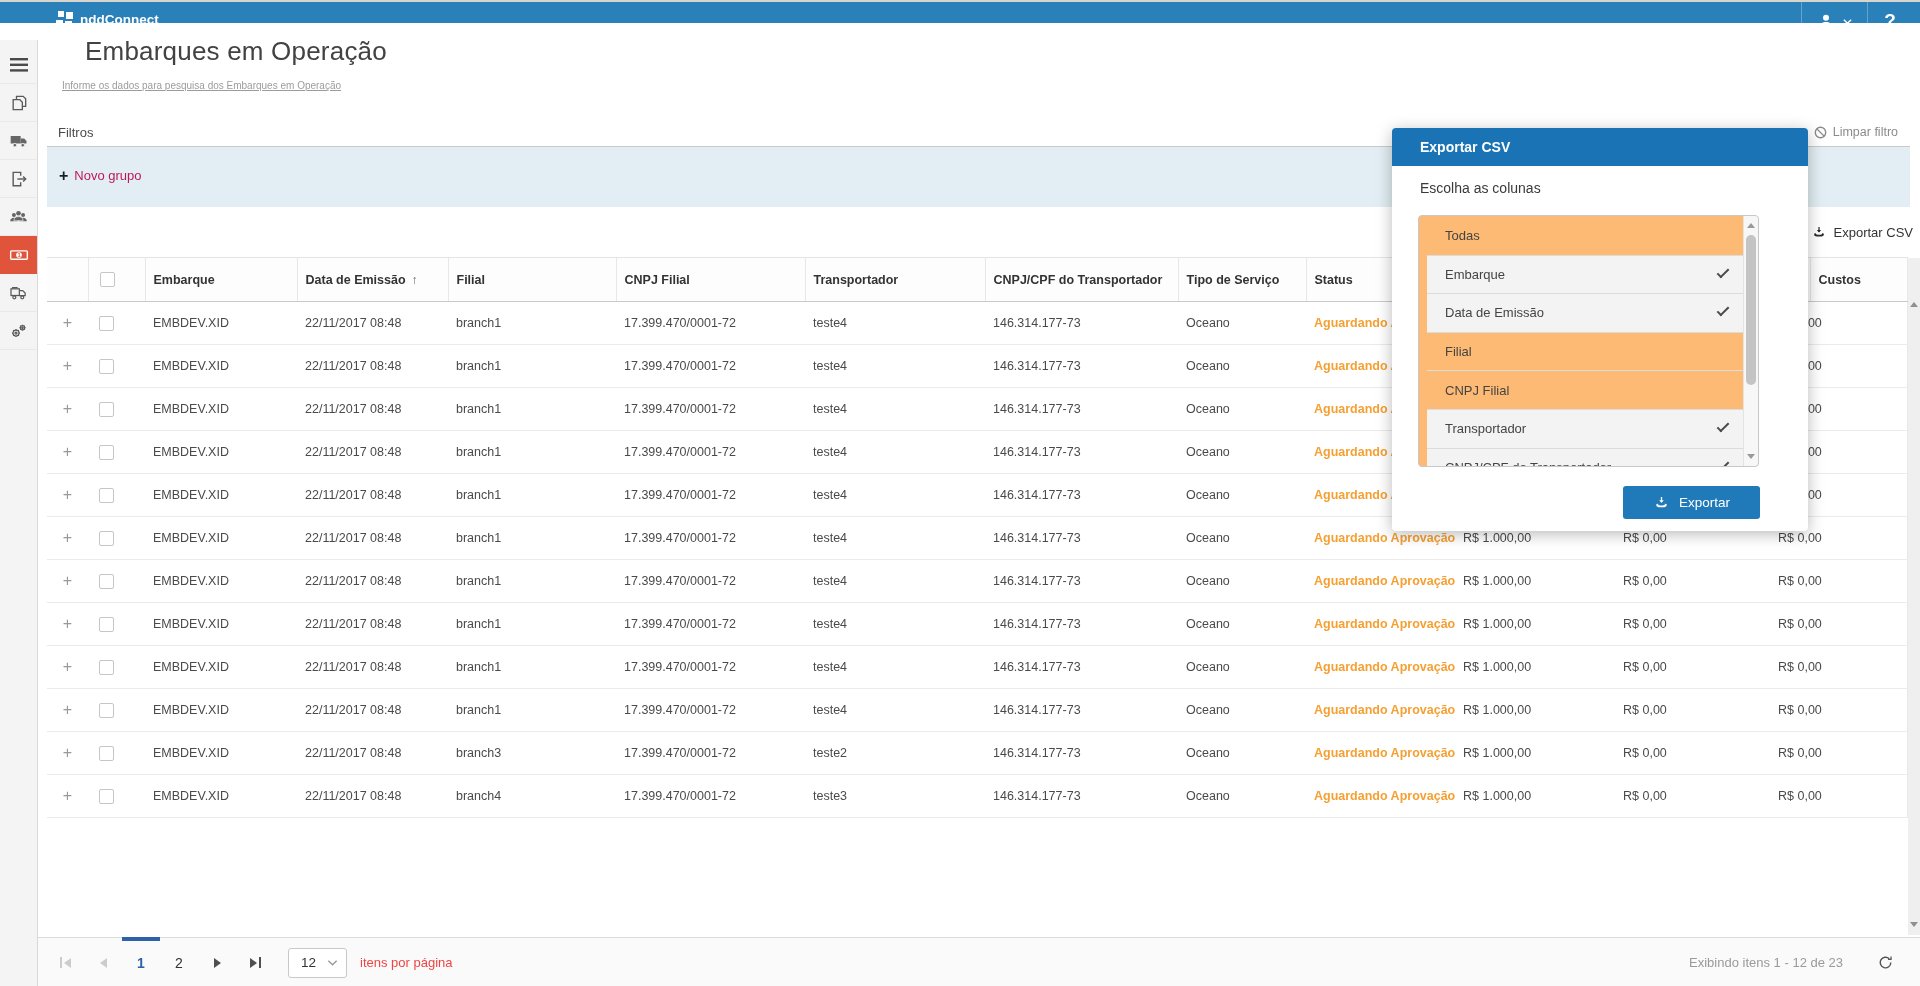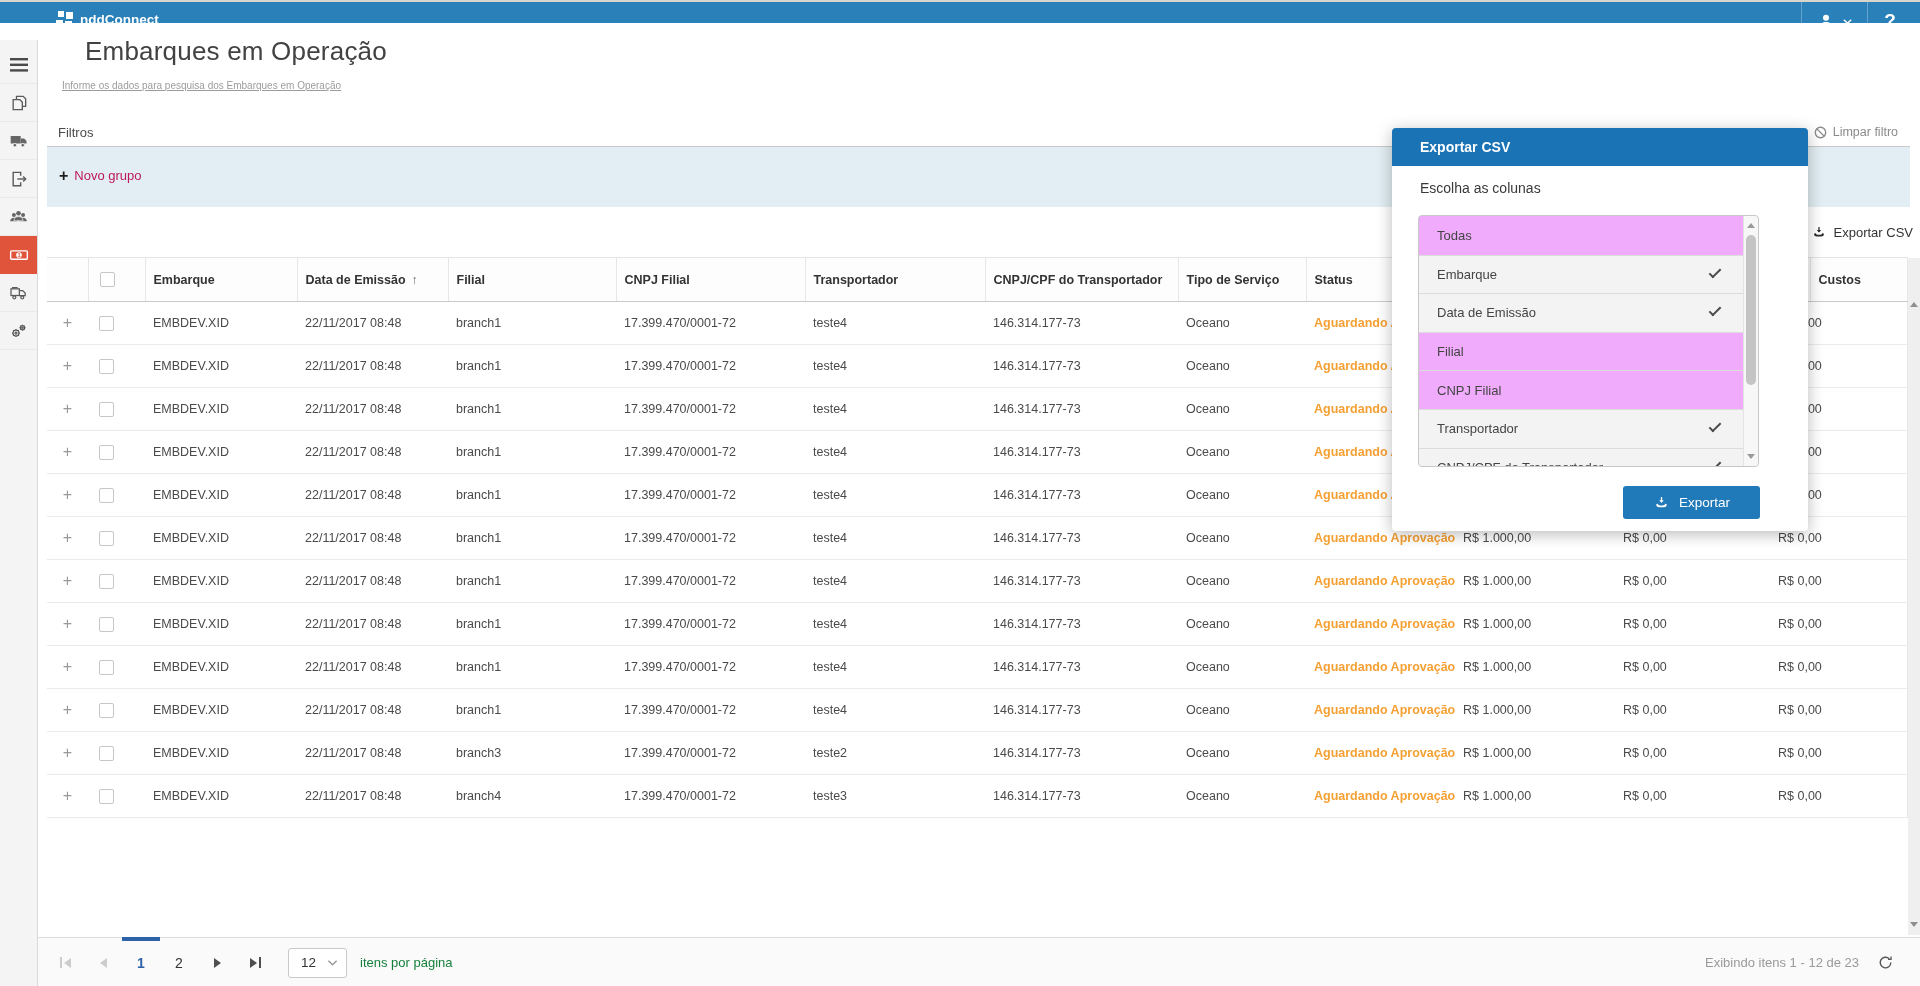--- a/index.html
+++ b/index.html
@@ -67,31 +67,31 @@
   .t-l{width:0;height:0;border-top:5px solid transparent;border-bottom:5px solid transparent;border-right:7px solid #cccccc;}
   .t-r{width:0;height:0;border-top:5px solid transparent;border-bottom:5px solid transparent;border-left:7px solid #4f4f4f;}
   .bar-l{width:2px;height:11px;background:#ccc;margin-right:2px;}
   .bar-r{width:2px;height:11px;background:#4f4f4f;margin-left:2px;}
   .pg{width:38px;height:49px;display:flex;align-items:center;justify-content:center;font-size:14px;color:#333;cursor:pointer;}
   .pg.on{color:var(--c-pager_active);font-weight:bold;}
   .page-ind{position:absolute;left:84px;top:-1px;width:38px;height:4px;background:var(--c-pager_active);}
   .size-box{width:59px;height:30px;border:1px solid #c9c9c9;border-radius:3px;background:#fff;margin-left:14px;
     display:flex;align-items:center;justify-content:space-between;padding:0 8px 0 12px;cursor:pointer;}
   .size-box .val{font-size:13.5px;color:#333;}
-  .per-page{margin-left:13px;font-size:13px;color:#15803d;}
-  .pager-right{position:absolute;right:26px;top:0;height:49px;display:flex;align-items:center;gap:18px;}
+  .per-page{margin-left:13px;font-size:13px;color:#ef4444;}
+  .pager-right{position:absolute;right:26px;top:0;height:49px;display:flex;align-items:center;gap:34px;}
   .summary{font-size:13px;color:#9a9a9a;}
   
   .modal{position:absolute;left:1392px;top:128px;width:416px;height:403px;background:#fff;border-radius:4px;
     box-shadow:0 3px 16px rgba(0,0,0,.28);z-index:50;}
   .modal-head{height:38px;background:var(--c-modal_header);border-radius:4px 4px 0 0;display:flex;align-items:center;}
   .modal-title{color:#fff;font-size:14px;font-weight:bold;margin-left:28px;}
   .modal-sub{position:absolute;left:28px;top:52px;font-size:14px;color:#3a3a3a;}
   .opt-list{position:absolute;left:26px;top:87px;width:341px;height:252px;border:1px solid #c8c8c8;border-radius:4px;
-    overflow:hidden;background:#f0abfc;}
+    overflow:hidden;background:#fdba74;padding-left:8px;}
   .opt{height:38.6px;display:flex;align-items:center;position:relative;padding-left:18px;font-size:13px;color:#444;
     border-top:1px solid #dcdcdc;cursor:pointer;width:326px;}
   .opt:first-child{border-top:none;}
   .opt.sel{background:#f3f3f3;}
   .check{position:absolute;right:24px;top:13px;width:12px;height:6px;border-left:2.5px solid #4a4a4a;
     border-bottom:2.5px solid #4a4a4a;transform:rotate(-45deg);}
   .opt-scroll{position:absolute;right:0;top:0;width:15px;height:100%;background:#f7f7f7;border-left:1px solid #e3e3e3;}
   .opt-scroll .up{position:absolute;left:3px;top:7px;width:0;height:0;border-left:4px solid transparent;
     border-right:4px solid transparent;border-bottom:5px solid #9a9a9a;}
   .opt-scroll .dn{position:absolute;left:3px;bottom:7px;width:0;height:0;border-left:4px solid transparent;

